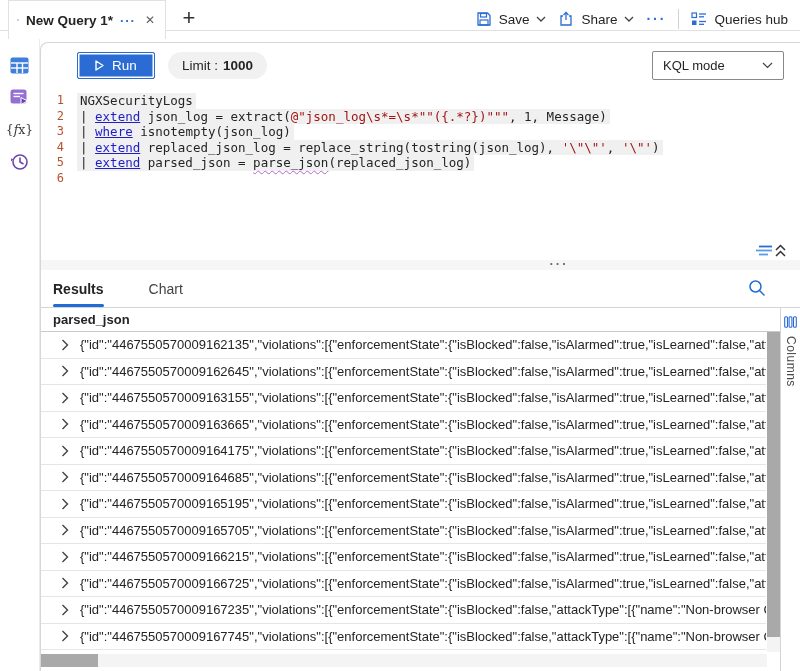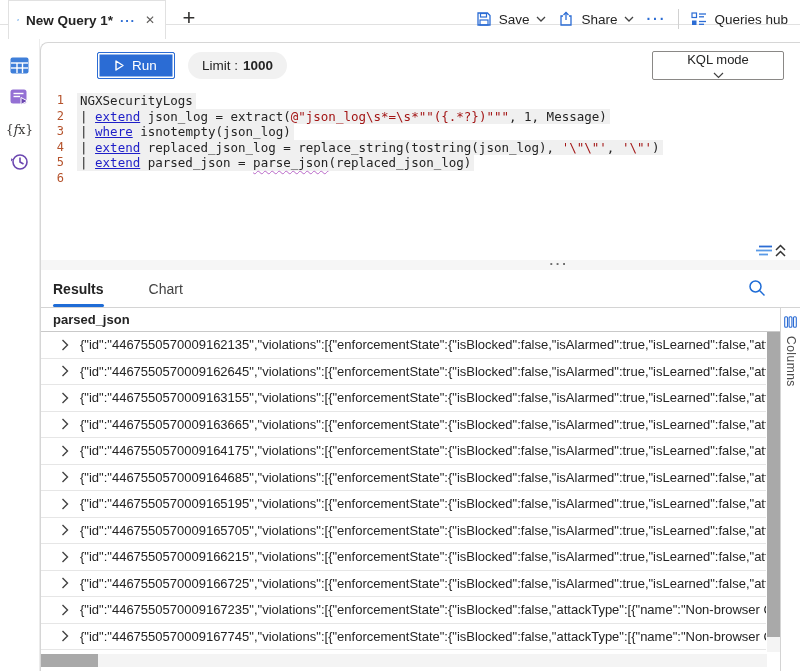--- a/index.html
+++ b/index.html
@@ -5,21 +5,21 @@
   :root{
     --accent:#2b6cd4; --kw:#1e1ec8; --str:#a31515; --lnum:#b5532c;
     --txt:#242424; --muted:#5a5a5a; --border:#e1e1e1; --border-dk:#c9c9c9;
   }
   *{box-sizing:border-box;margin:0;padding:0}
   html,body{width:800px;height:671px;overflow:hidden;background:#fff;
     font-family:"Liberation Sans",sans-serif;color:var(--txt);}
   .stage{position:relative;width:800px;height:671px;background:#fff;}
 
   
-  .topbar{position:absolute;top:0;left:0;right:0;height:25px;background:#fff;
+  .topbar{position:absolute;top:0;left:0;right:0;height:31px;background:#fff;
     border-bottom:1px solid var(--border);}
   .tab{position:absolute;left:8px;top:0;height:39px;width:158px;background:#fff;
     border:1px solid var(--border);border-bottom:none;display:flex;align-items:center;
     gap:7px;padding:0 8px;cursor:pointer;}
   .tab-title{font-size:13.5px;font-weight:700;white-space:nowrap;}
   .tab-dots{color:var(--accent);font-weight:700;font-size:13px;letter-spacing:1px;line-height:1;}
   .tab-close{color:#605e5c;font-size:12px;line-height:1;padding:2px;}
   .newtab{position:absolute;left:176px;top:5px;font-size:22px;font-weight:300;color:#323130;
     width:26px;text-align:center;cursor:pointer;}
   .actions{position:absolute;right:12px;top:0;height:38px;display:flex;align-items:center;gap:12px;}
@@ -34,30 +34,30 @@
   .rail-item{width:20px;height:20px;display:flex;align-items:center;justify-content:center;cursor:pointer;}
   .fx-glyph{font-family:"DejaVu Serif",serif;font-size:12.5px;color:#3b3a39;white-space:nowrap;}
   .fx-glyph i{font-style:italic;}
 
   
   .main{position:absolute;left:40px;top:42px;right:0;bottom:0;background:#fff;
     border:1px solid #d6d6d6;border-right:none;border-bottom:none;border-radius:8px 0 0 0;}
 
   
   .qtoolbar{position:absolute;top:0;left:0;right:0;height:44px;display:flex;align-items:center;
-    padding-left:56px;}
+    padding-left:36px;}
   .run-btn{width:78px;height:27px;background:var(--accent);border:1px solid var(--accent);
     box-shadow:inset 0 0 0 1.5px #fff;border-radius:2px;color:#fff;font-size:13.5px;
     display:flex;align-items:center;justify-content:center;gap:8px;cursor:pointer;}
   .pill{background:#f1f1f1;border-radius:14px;height:27px;display:flex;align-items:center;
     padding:0 14px;font-size:13.5px;gap:5px;margin-left:13px;cursor:pointer;white-space:nowrap;}
   .pill b{font-weight:700;}
   .mode-select{margin-left:auto;margin-right:16px;width:132px;height:29px;border:1px solid #8a8886;
     border-radius:2px;display:flex;align-items:center;justify-content:space-between;
-    padding:0 10px;font-size:13px;cursor:pointer;background:#fff;flex-direction:column;}
+    padding:0 10px;font-size:13px;cursor:pointer;background:#fff;}
 
   
   .editor{position:absolute;top:46px;left:0;right:0;height:150px;
     font-family:"DejaVu Sans Mono",monospace;font-size:12.5px;padding-top:4px;cursor:text;}
   .cline{display:flex;height:15.5px;line-height:15.5px;white-space:pre;}
   .lnum{width:36px;flex:none;text-align:right;padding-right:13px;color:var(--lnum);font-size:12px;}
   .lcode{background:#f0f0f0;padding:0 3px;}
   .seg-kw{color:var(--kw);text-decoration:underline;}
   .seg-str{color:var(--str);}
   .seg-squiggle{text-decoration:underline wavy #b968c8;text-decoration-thickness:1px;text-underline-offset:3px;}

